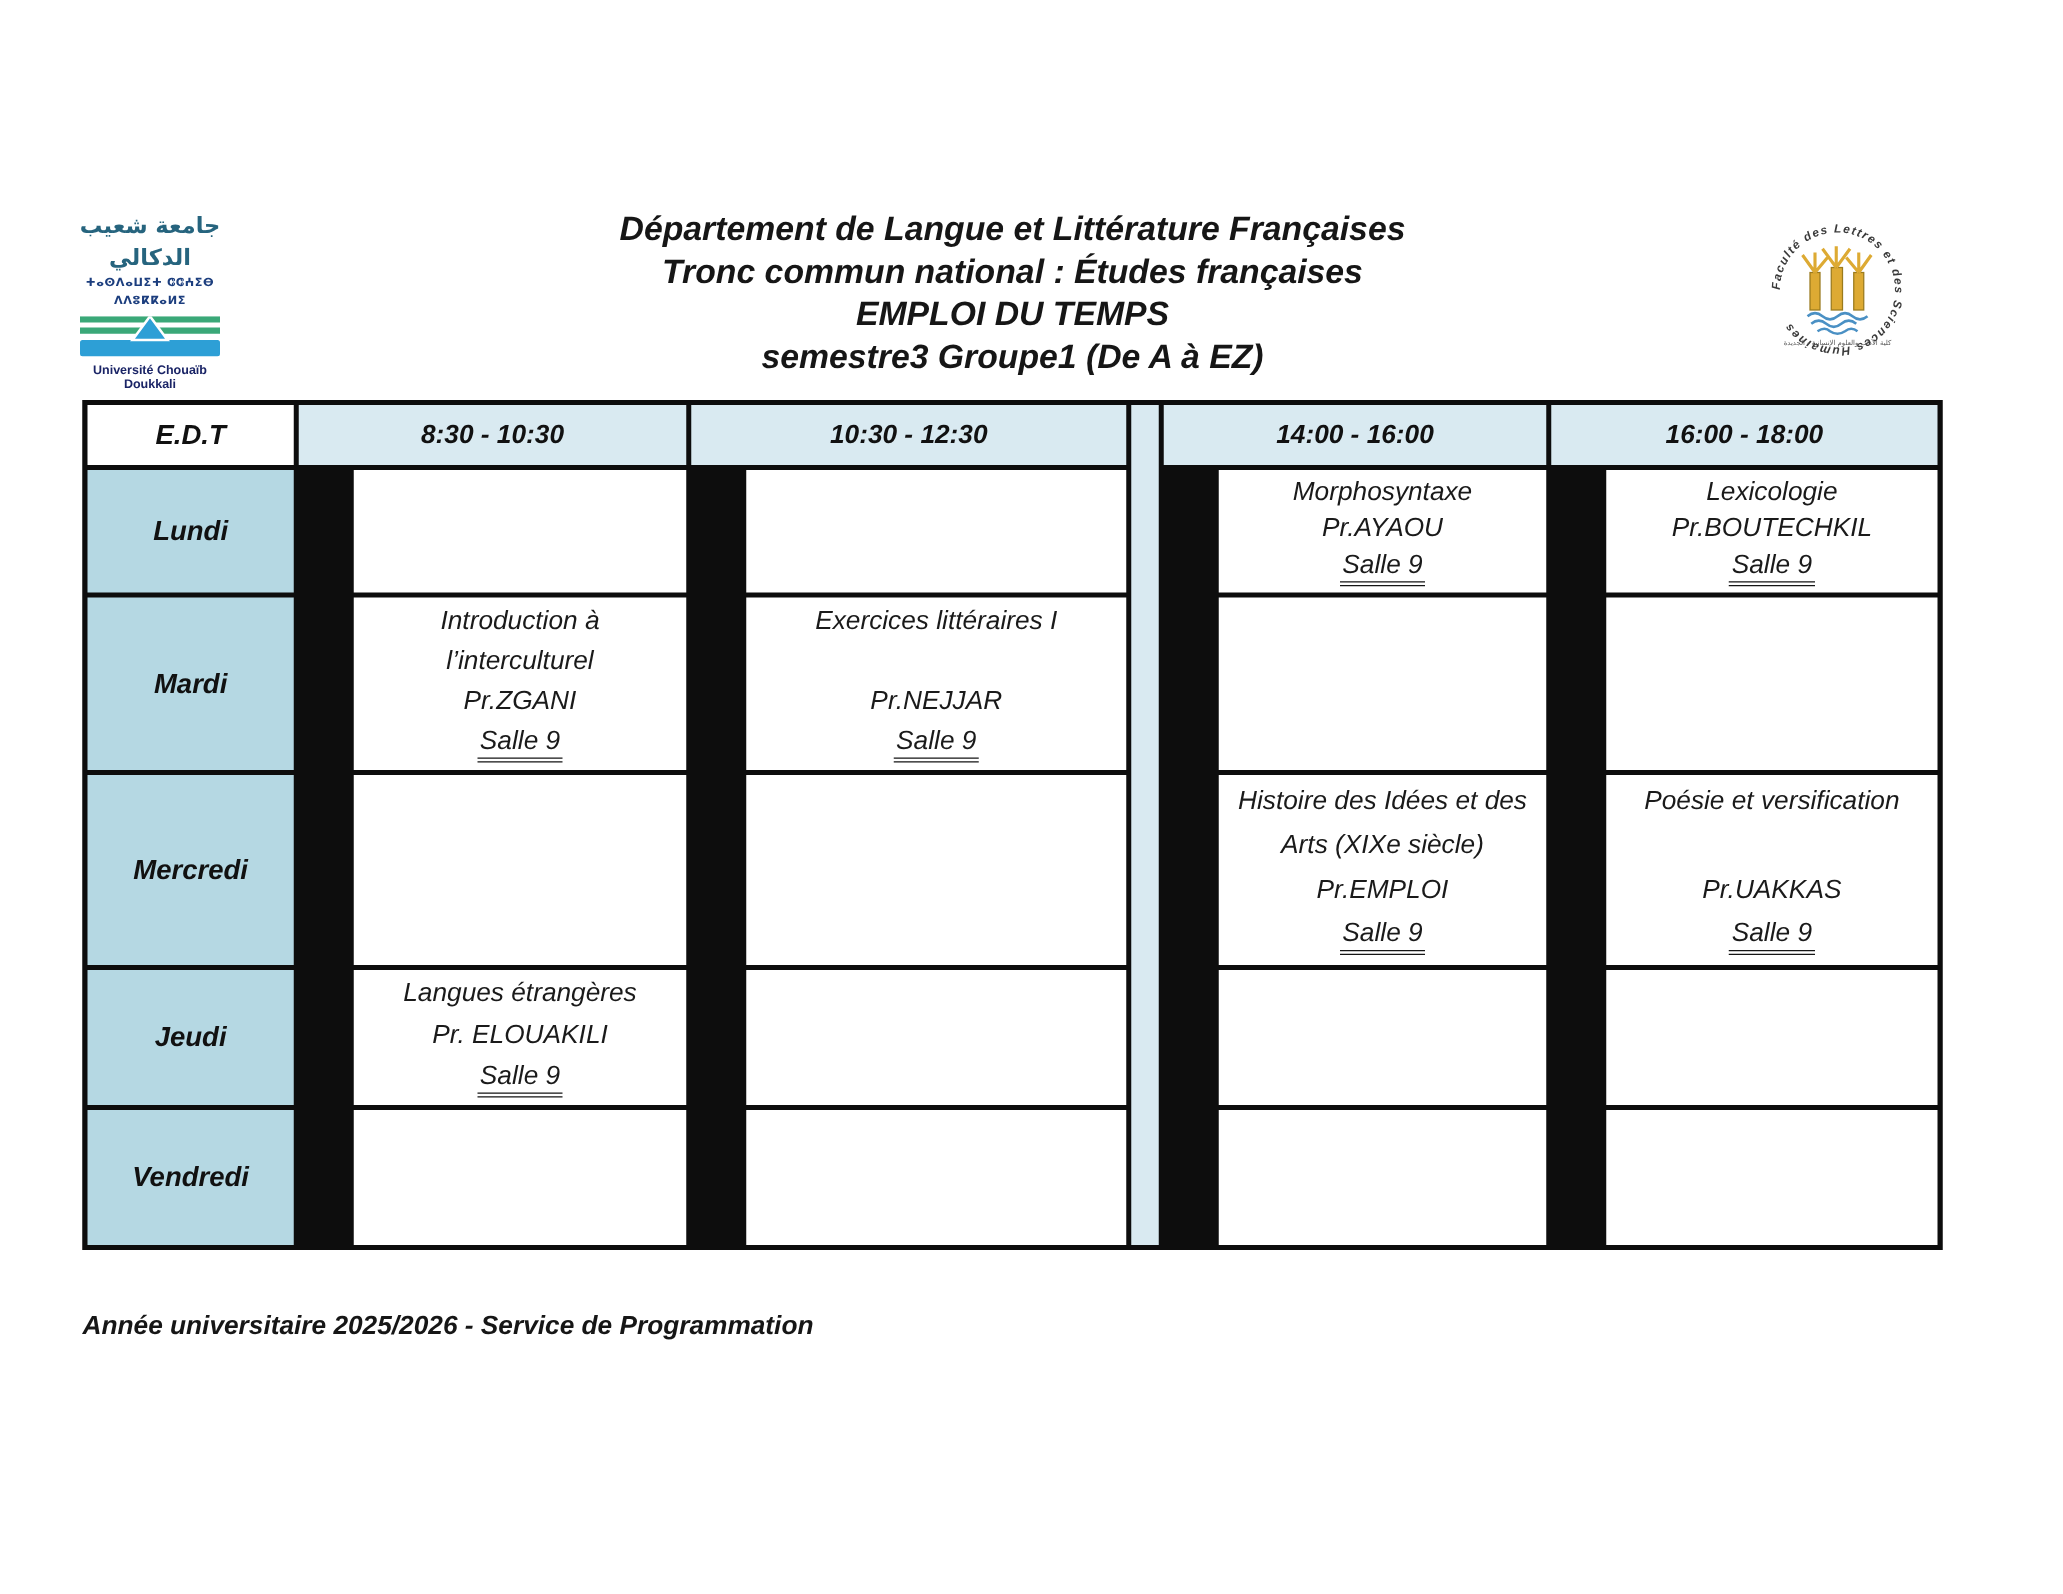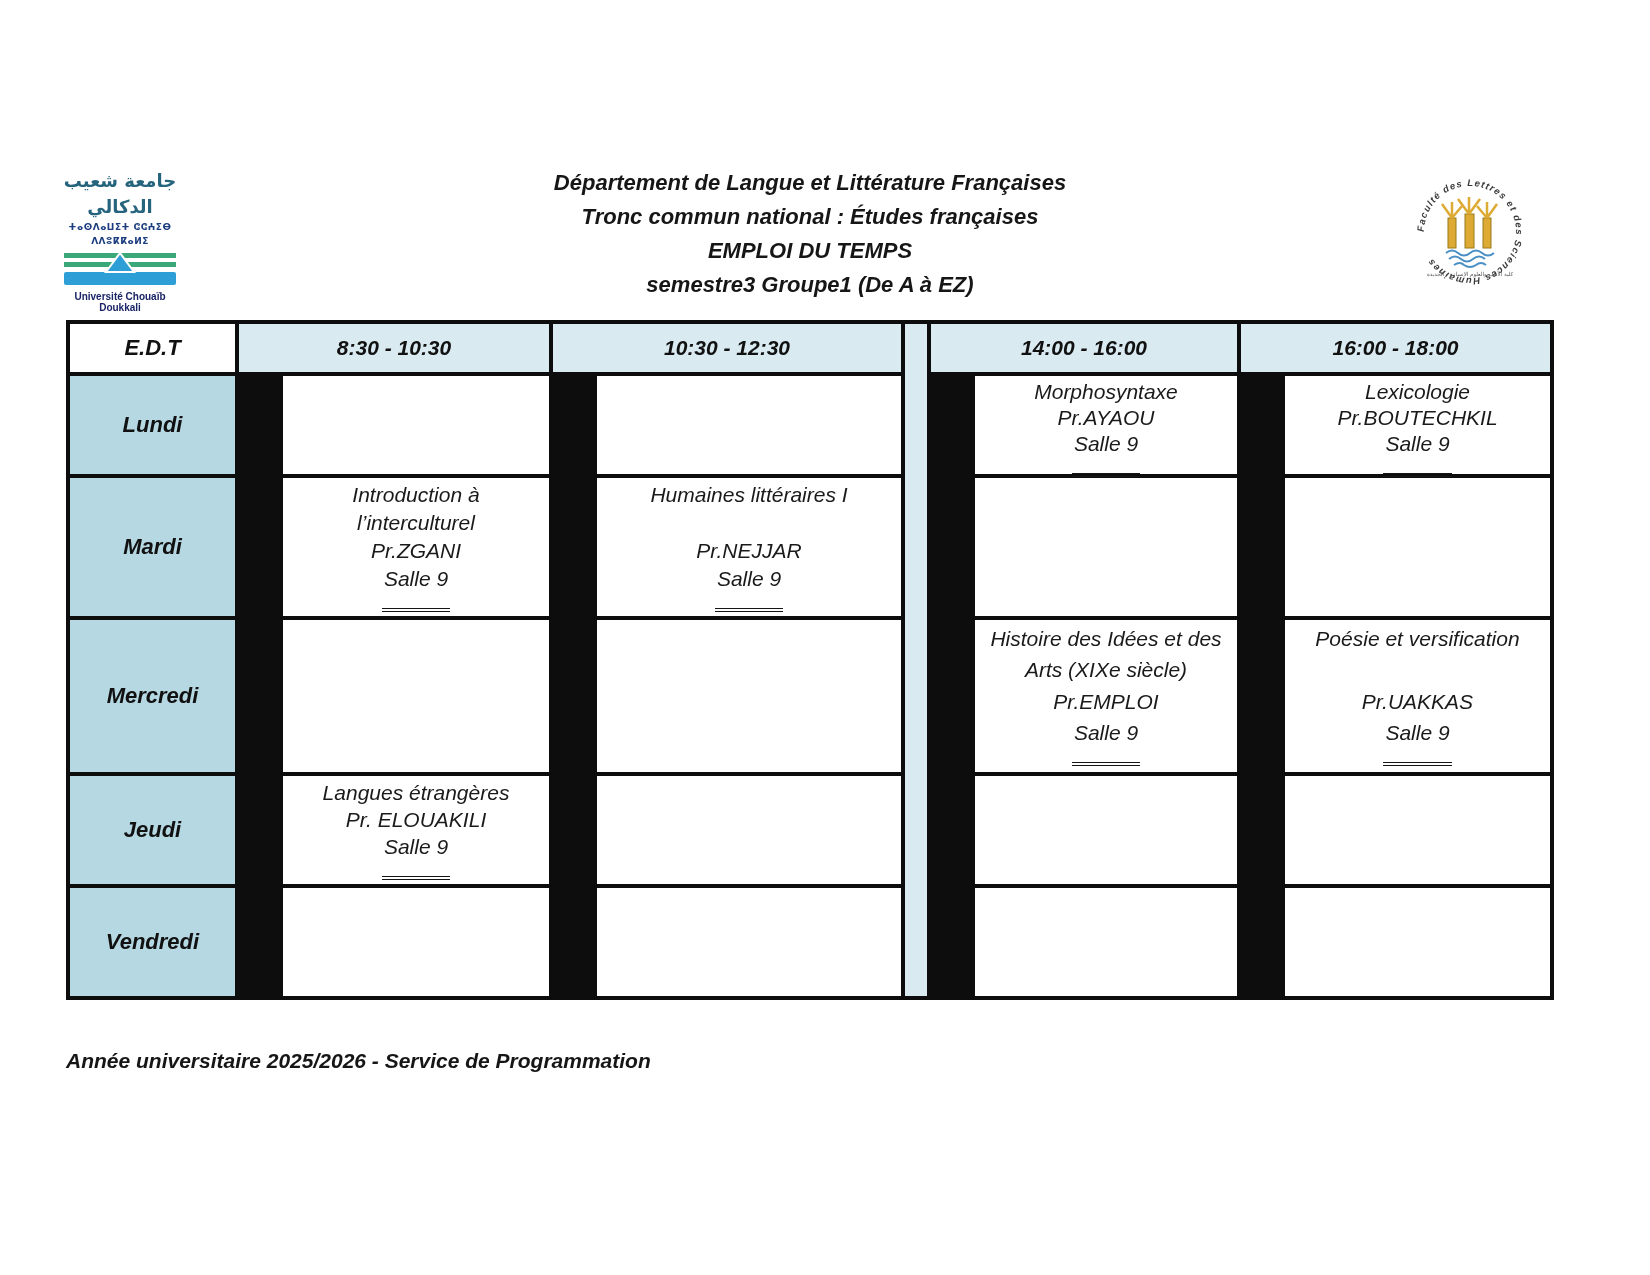--- a/index.html
+++ b/index.html
@@ -8,21 +8,21 @@
     --facGold:#ddaa33; --facBlue:#4a90c4;
   }
   *{margin:0;padding:0;box-sizing:border-box;}
   html,body{background:#e8e8e8;}
   .page{
     position:relative;width:1650px;height:1275px;background:#ffffff;overflow:hidden;
     font-family:"Liberation Sans",sans-serif;color:#111;
   }
   
   .titles{position:absolute;left:300px;top:166px;width:1020px;text-align:center;}
-  .titles div{font-size:22px;font-weight:bold;font-style:italic;line-height:34px;color:#161616;}
+  .titles div{font-size:27px;font-weight:bold;font-style:italic;line-height:34px;color:#161616;}
   
   .logo-left{position:absolute;left:60px;top:168px;width:120px;text-align:center;}
   .logo-left .ar{font-family:"DejaVu Sans",sans-serif;font-size:18px;font-weight:bold;color:var(--logoTeal);line-height:26px;}
   .logo-left .tif{font-family:"DejaVu Sans",sans-serif;font-size:9px;font-weight:bold;color:#1c3e7e;letter-spacing:.5px;line-height:14px;}
   .logo-left svg{display:block;margin:5px auto 4px auto;}
   .logo-left .cap{font-family:Liberation Sans, sans-serif;font-size:10px;font-weight:bold;color:var(--logoNavy);}
   
   .logo-right{position:absolute;left:1408px;top:170px;width:124px;height:124px;}
   
   .grid{
@@ -33,21 +33,21 @@
   }
   .hcell{background:var(--headerBlue);display:flex;align-items:center;justify-content:center;
     font-size:21px;font-weight:bold;font-style:italic;text-align:right;}
   .corner{background:#ffffff;font-size:22px;}
   .daycell{background:var(--dayBlue);display:flex;align-items:center;justify-content:center;
     font-size:22px;font-weight:bold;font-style:italic;}
   .strip{grid-column:4;grid-row:1 / span 6;background:var(--headerBlue);}
   .cell{background:#ffffff;display:flex;flex-direction:column;justify-content:space-around;
     text-align:center;padding:3px 8px;font-size:21px;font-style:italic;color:#1a1a1a;margin-left:44px;}
   .cell .line{line-height:26px;}
-  .salle-u{display:inline-block;border-bottom:4px double #151515;padding:0 2px 16px 2px;text-align:right;}
+  .salle-u{display:inline-block;border-bottom:4px double #151515;padding:0 2px 0 2px;text-align:right;}
   
   .footer{position:absolute;left:66px;top:1004px;width:1390px;
     font-size:21px;font-weight:bold;font-style:italic;color:#161616;margin-top:45px;}
 </style>
 </head>
 <body>
 
 <div class="page">
 
   <div class="logo-left">
@@ -126,21 +126,21 @@
     </div>
 
     <div class="daycell">Mardi</div>
     <div class="cell">
       <div class="line">Introduction à</div>
       <div class="line">l’interculturel</div>
       <div class="line">Pr.ZGANI</div>
       <div class="line"><span class="salle-u">Salle 9</span></div>
     </div>
     <div class="cell">
-      <div class="line">Humaines littéraires I</div>
+      <div class="line">Exercices littéraires I</div>
       <div class="line">&nbsp;</div>
       <div class="line">Pr.NEJJAR</div>
       <div class="line"><span class="salle-u">Salle 9</span></div>
     </div>
     <div class="cell"></div>
     <div class="cell"></div>
 
     <div class="daycell">Mercredi</div>
     <div class="cell"></div>
     <div class="cell"></div>

